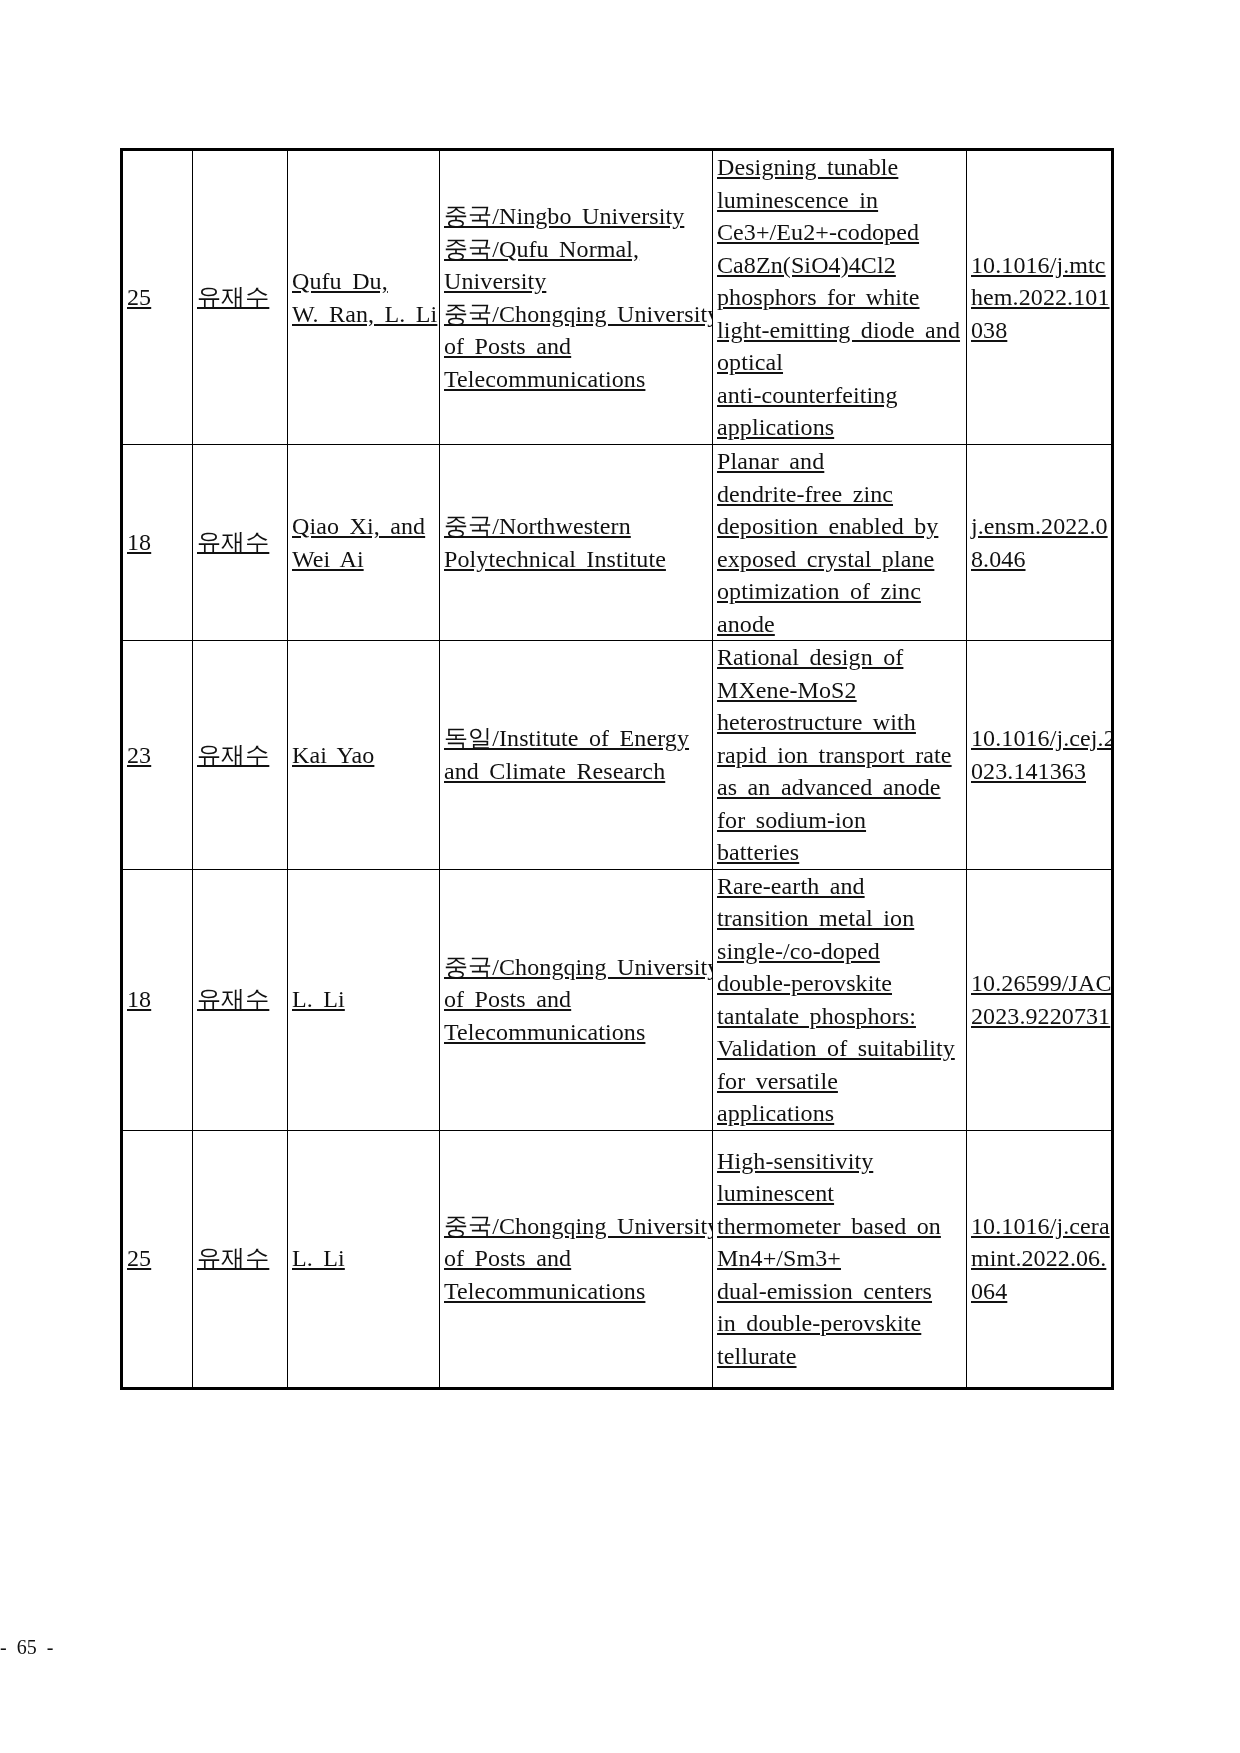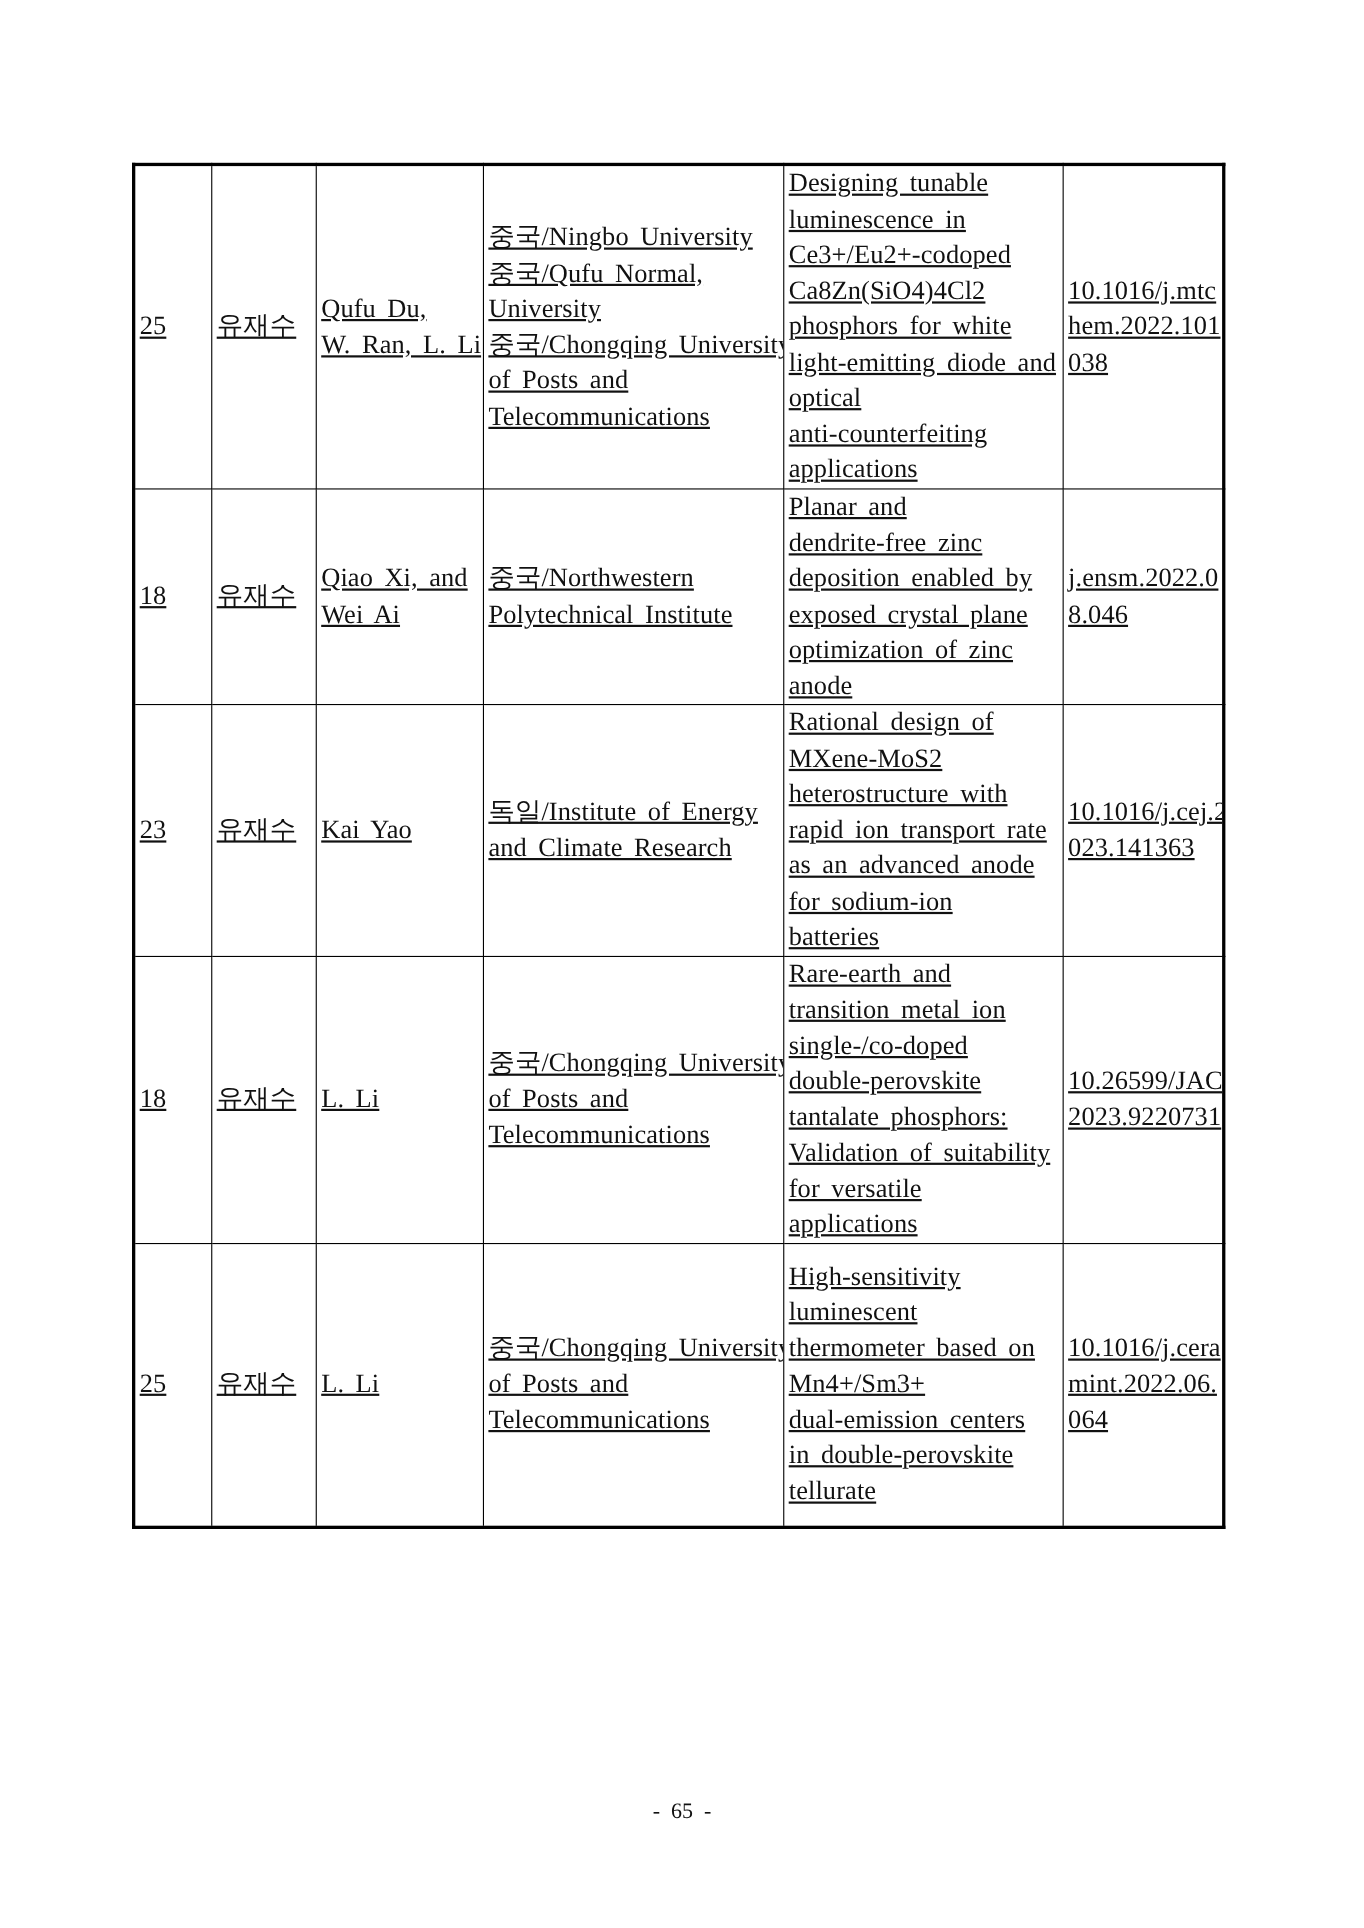--- a/index.html
+++ b/index.html
@@ -36,21 +36,21 @@
   tr.row-21 { height: 295px; }
   tr.row-22 { height: 192px; }
   tr.row-23 { height: 228px; }
   tr.row-24 { height: 261px; }
   tr.row-25 { height: 258px; }
   .footer {
     position: absolute;
     top: 1636px;
     left: 0;
     width: 100%;
-    text-align: center;
+    text-align: left;
     font-size: 20px;
     color: #111111;
     word-spacing: 0.25em;
   }
 </style>
 </head>
 <body>
 
 <div class="page">
 

